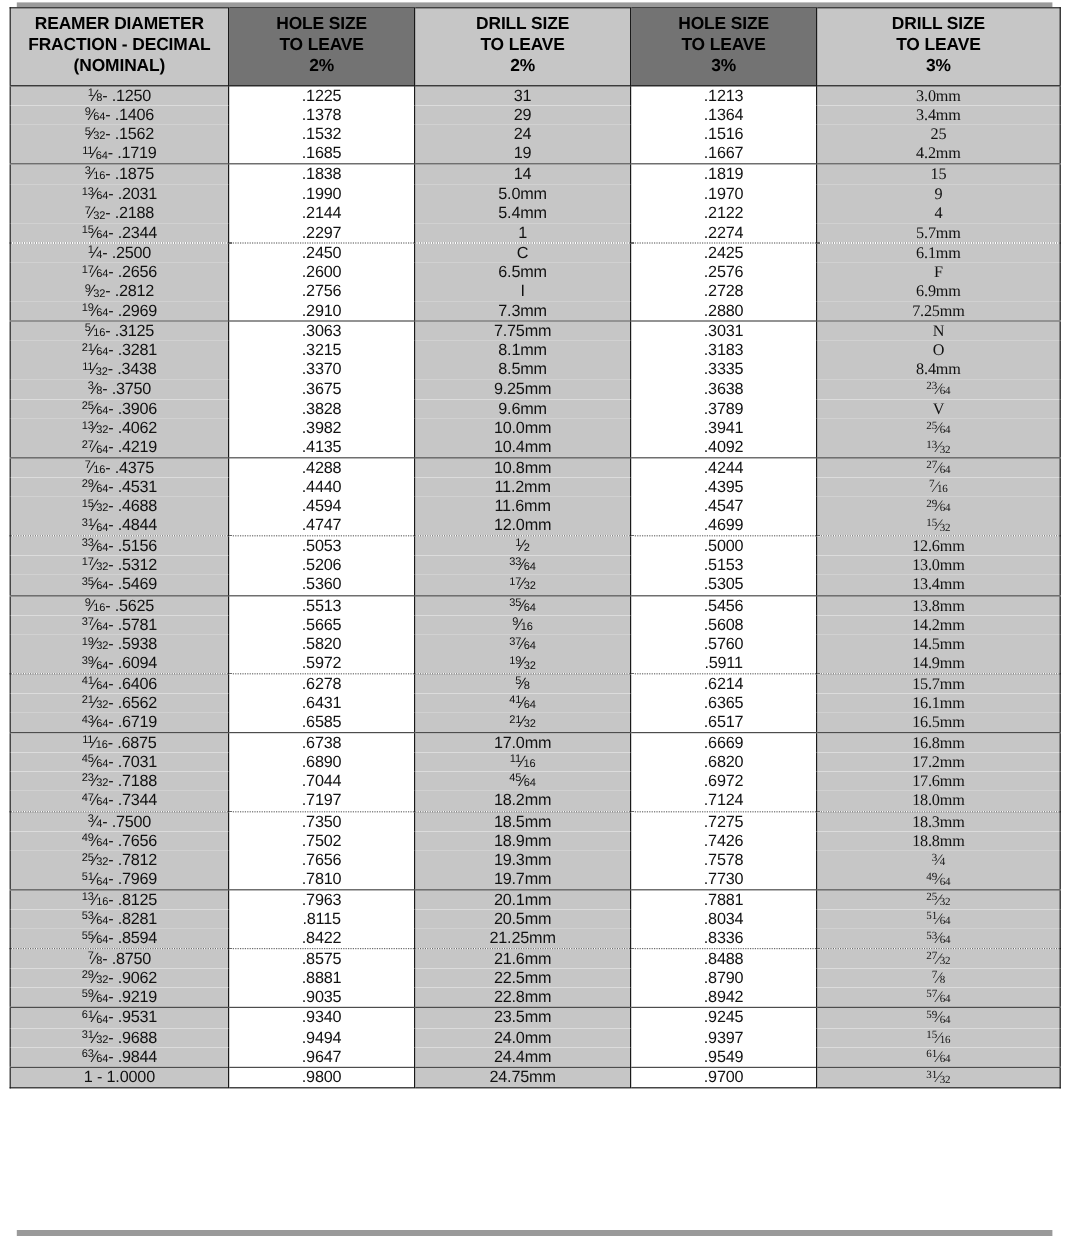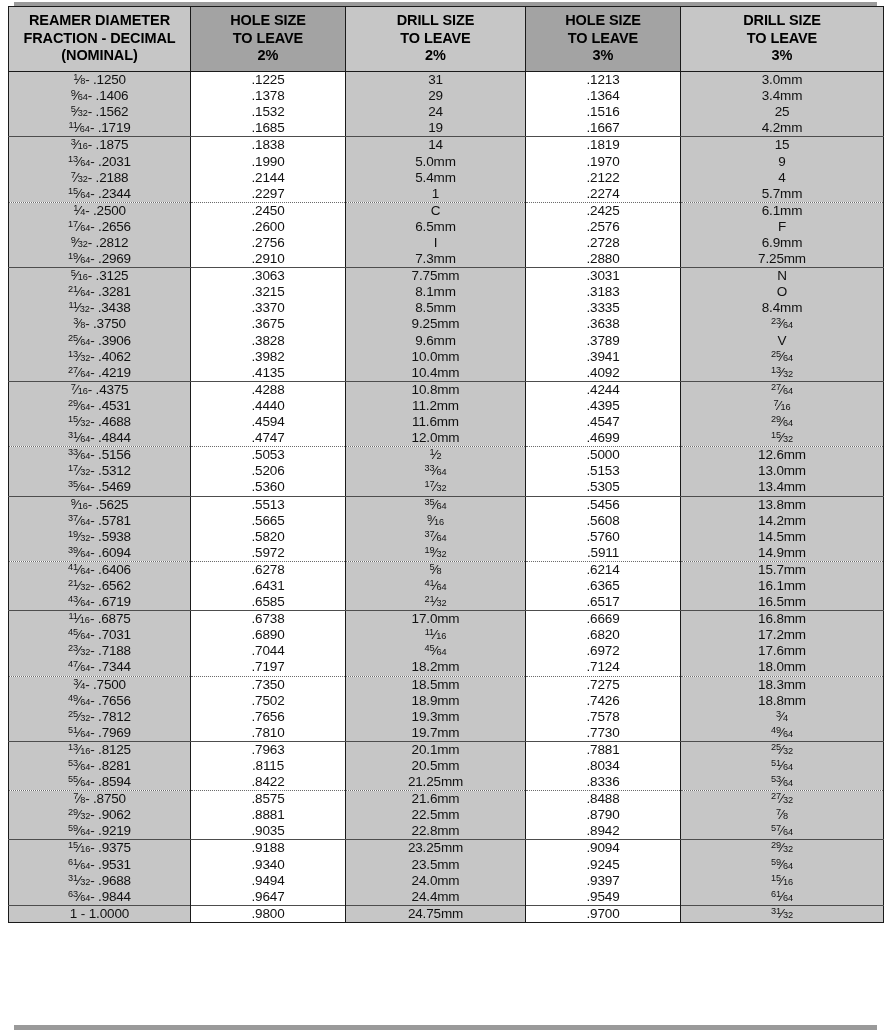--- a/index.html
+++ b/index.html
@@ -55,39 +55,39 @@
     border-bottom: 1.5px solid #1a1a1a;
     color: #000000;
     font-size: 14.5px;
     font-weight: bold;
     line-height: 1.22;
     letter-spacing: -0.1px;
     padding: 5px 2px 6px 2px;
     text-align: center;
     vertical-align: middle;
   }
-  thead th.hdr-white { background: #a3a3a3; }
+  thead th.hdr-white { background: #737373; }
   thead th:last-child { border-right: none; }
   thead th .hl { display: block; white-space: nowrap; }
 
   
   tbody td {
     height: 16.1px;
     line-height: 16.1px;
     padding: 0 2px;
     text-align: center;
     vertical-align: middle;
     font-size: 13.5px;
     color: #111111;
     letter-spacing: -0.15px;
     border-right: 1.5px solid #1a1a1a;
     white-space: nowrap;
     overflow: hidden;
   }
-  tbody td:last-child { border-right: none; }
+  tbody td:last-child { border-right: none; font-family: Liberation Serif, serif; }
 
   
   td.shaded { background: #c6c6c6; }
   td.plain  { background: #ffffff; }
 
   
   tr.grp-end > td { border-bottom: 1.5px solid #4d4d4d; }
   tr.grp-end.dotted > td { border-bottom: 1.5px dotted #6b6b6b; }
 
   
@@ -477,27 +477,20 @@
           <td class="shaded"><span class="fx"><sup>7</sup><span class="sl">⁄</span><sub>8</sub></span></td>
         </tr>
         <tr class="grp-end">
           <td class="shaded"><span class="fx"><sup>59</sup><span class="sl">⁄</span><sub>64</sub></span><span class="fx"> - .9219</span></td>
           <td class="plain">.9035</td>
           <td class="shaded">22.8mm</td>
           <td class="plain">.8942</td>
           <td class="shaded"><span class="fx"><sup>57</sup><span class="sl">⁄</span><sub>64</sub></span></td>
         </tr>
         <tr>
-          <td class="shaded"><span class="fx"><sup>15</sup><span class="sl">⁄</span><sub>16</sub></span><span class="fx"> - .9375</span></td>
-          <td class="plain">.9188</td>
-          <td class="shaded">23.25mm</td>
-          <td class="plain">.9094</td>
-          <td class="shaded"><span class="fx"><sup>29</sup><span class="sl">⁄</span><sub>32</sub></span></td>
-        </tr>
-        <tr>
           <td class="shaded"><span class="fx"><sup>61</sup><span class="sl">⁄</span><sub>64</sub></span><span class="fx"> - .9531</span></td>
           <td class="plain">.9340</td>
           <td class="shaded">23.5mm</td>
           <td class="plain">.9245</td>
           <td class="shaded"><span class="fx"><sup>59</sup><span class="sl">⁄</span><sub>64</sub></span></td>
         </tr>
         <tr>
           <td class="shaded"><span class="fx"><sup>31</sup><span class="sl">⁄</span><sub>32</sub></span><span class="fx"> - .9688</span></td>
           <td class="plain">.9494</td>
           <td class="shaded">24.0mm</td>

